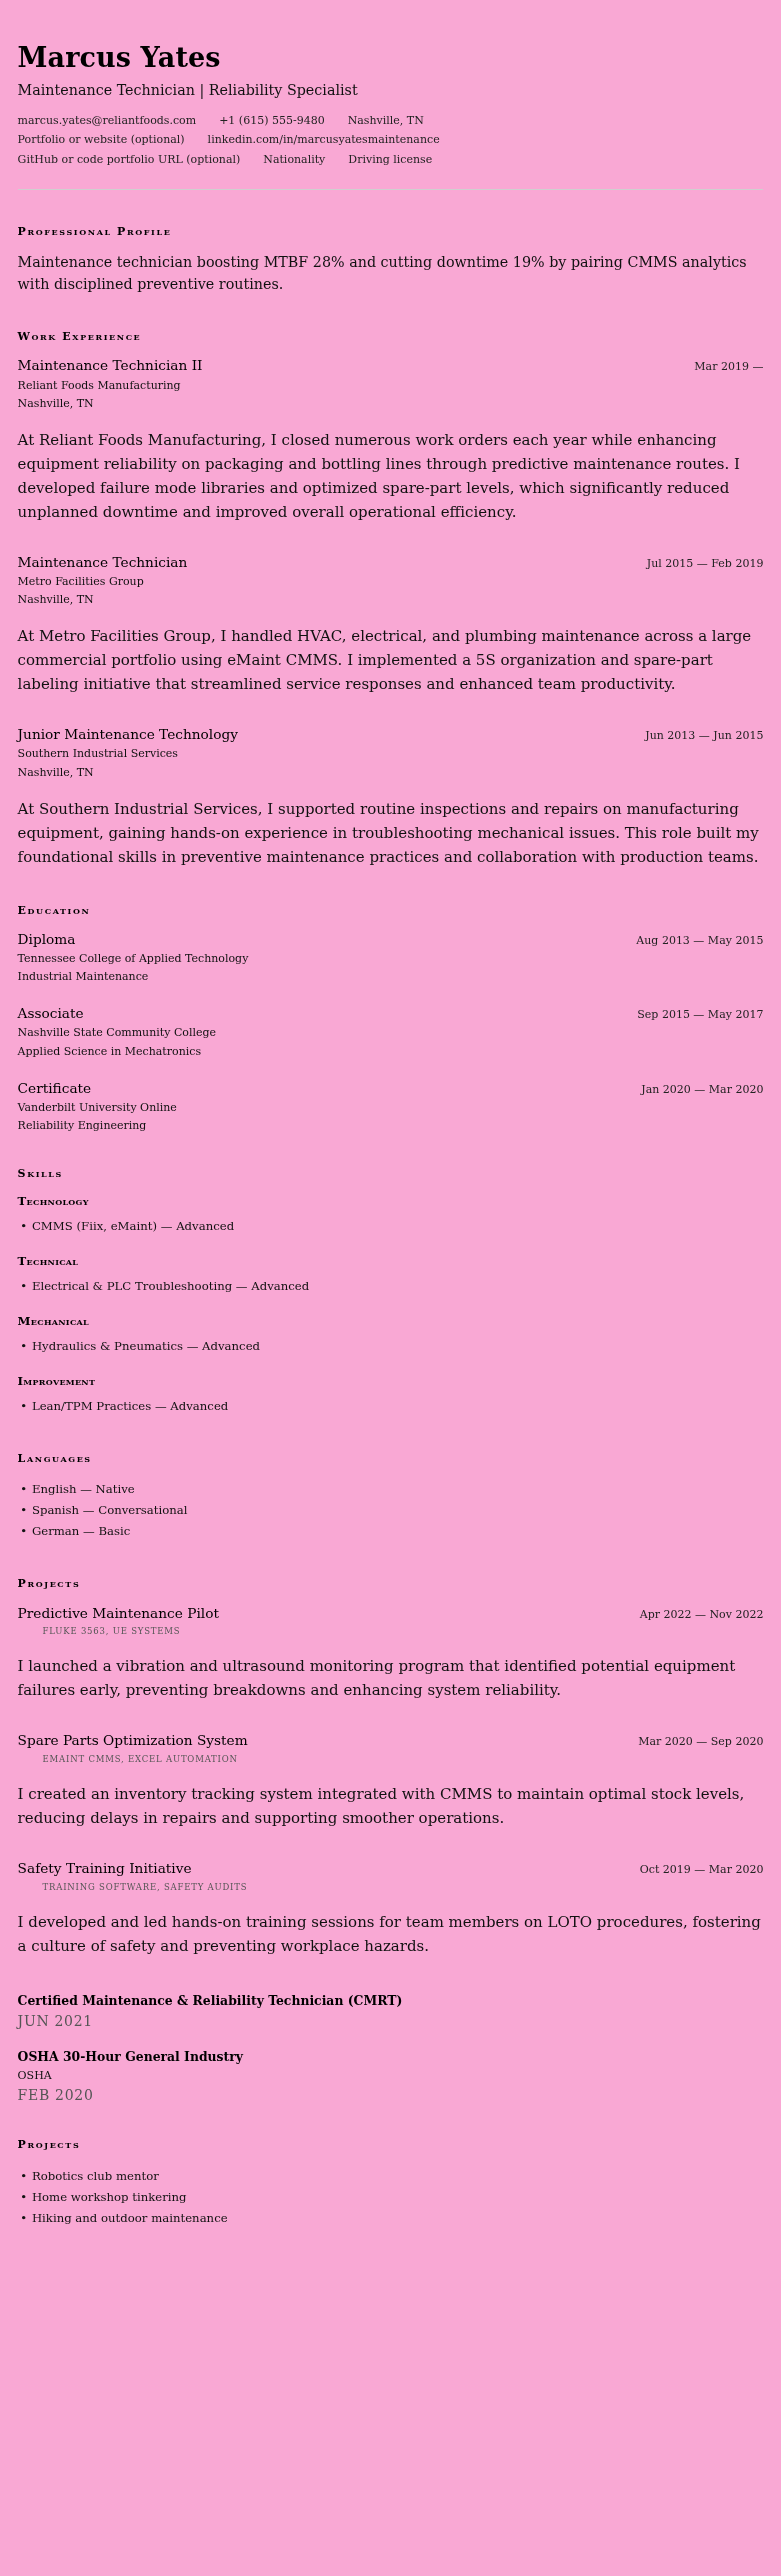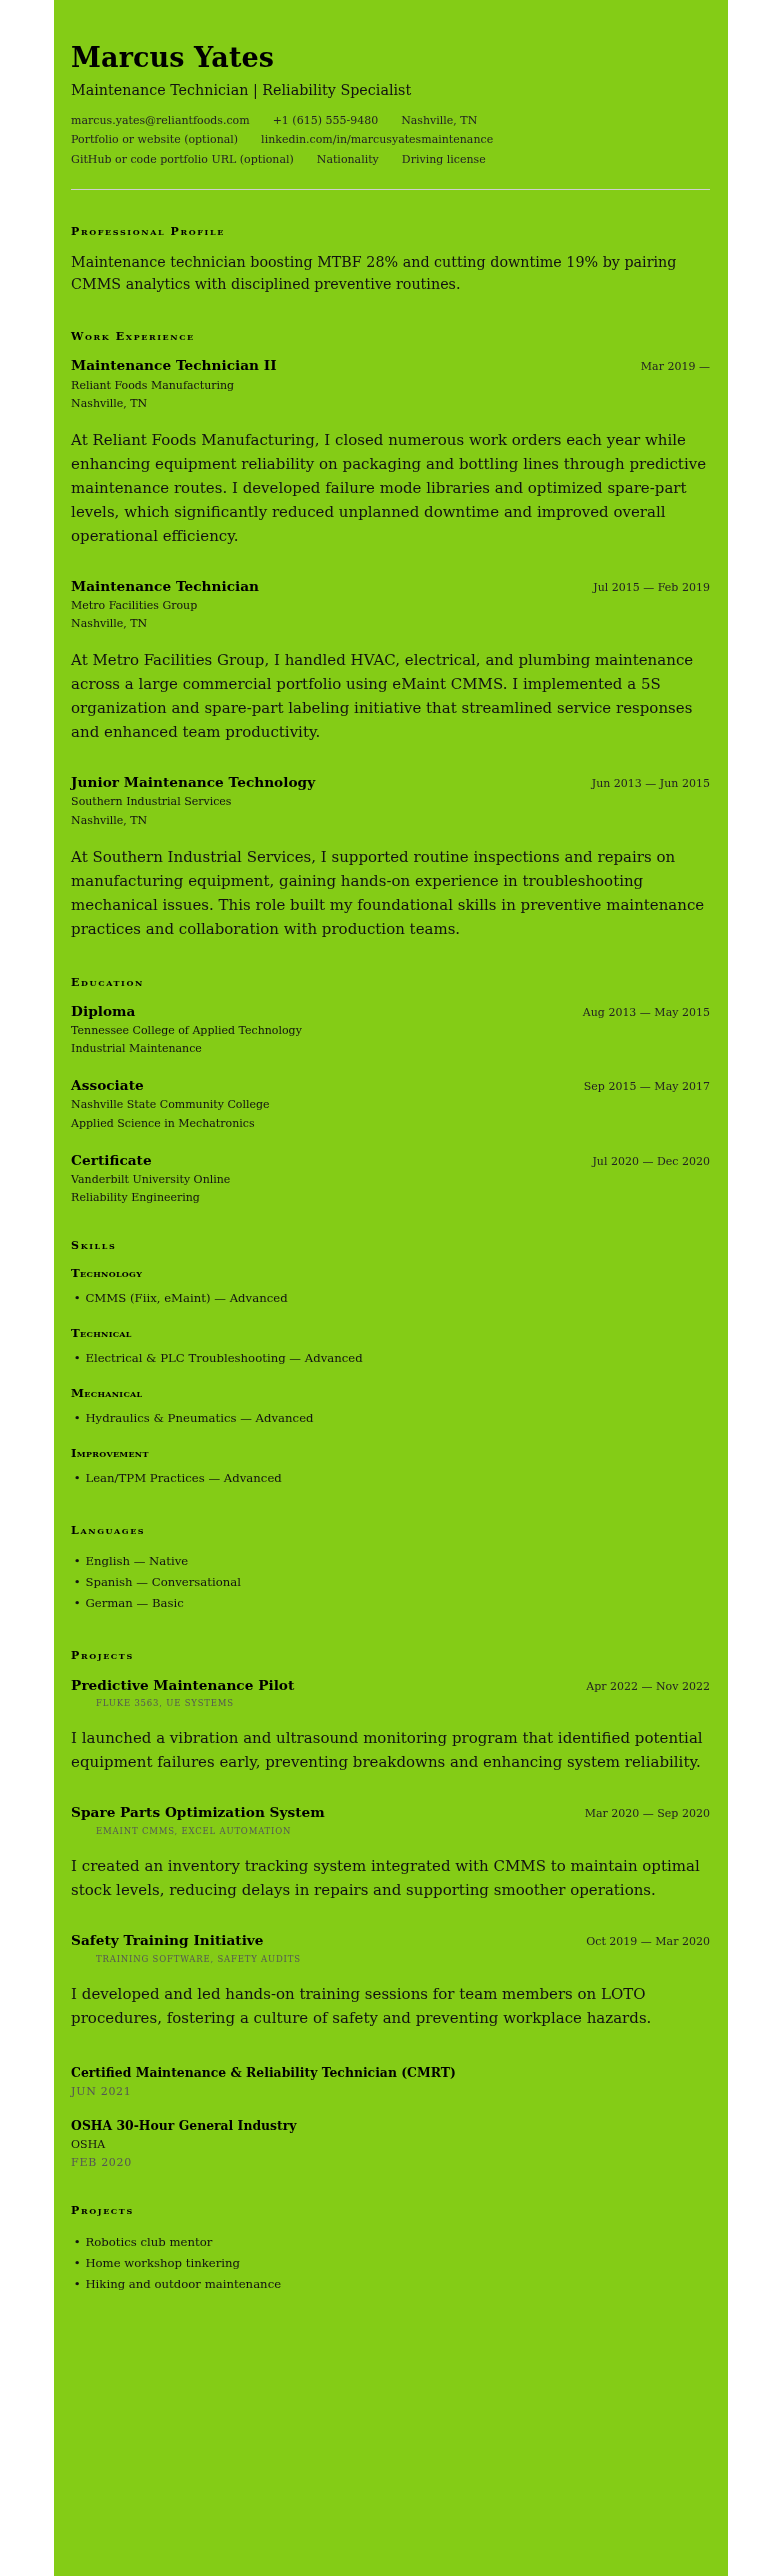--- a/index.html
+++ b/index.html
@@ -2,26 +2,26 @@
 <html style="font-size:10.4px"><head>
 <meta charset="utf-8">
 <style>
   html, body { margin: 0; padding: 0; }
   body {
     background: #ffffff;
     color: #111111;
     font-family: "DejaVu Serif", "Liberation Serif", serif;
   }
   .page {
-    width: 674px;
+    width: 781px;
     min-height: 2576px;
     margin: 0 auto;
     padding: 42px 17.6px 52px 17.6px;
     box-sizing: border-box;
-    background: #84cc16;
+    background: #f9a8d4;
   }
   h1, h2, h3, p, ul { margin: 0; padding: 0; }
 
   
   .name { font-size: 27px; font-weight: 700; color: #000; letter-spacing: 0.1px; }
   .subtitle { font-size: 14.3px; margin-top: 9px; color: #111; }
   .contact { margin-top: 15.6px; font-size: 11px; color: #222; }
   .contact-row { margin-top: 6.5px; }
   .contact-row span { margin-right: 19.5px; }
   .divider { border: none; border-top: 0.7px solid #cfcfcf; margin: 23.4px 0 0 0; }
@@ -32,42 +32,42 @@
     font-size: 11px; font-weight: 700; color: #000;
     font-variant: small-caps; letter-spacing: 1.6px;
     margin-bottom: 14.3px;
   }
   .profile-text { font-size: 14.3px; line-height: 1.5; color: #111; }
 
   
   .entry { margin-bottom: 30px; }
   .entry:last-child { margin-bottom: 0; }
   .entry-head { display: flex; justify-content: space-between; align-items: baseline; }
-  .entry-title { font-size: 13.7px; font-weight: 700; color: #000; }
+  .entry-title { font-size: 13.7px; font-weight: 400; color: #000; }
   .entry-date { font-size: 11px; color: #222; white-space: nowrap; margin-left: 15.6px; font-weight: 400; }
   .entry-meta { font-size: 11px; color: #111; margin-top: 5.2px; }
   .entry-desc { font-size: 15px; line-height: 1.6; color: #111; margin-top: 18px; }
   .edu-entry { margin-bottom: 22px; }
   .proj-tech { font-size: 8.5px; letter-spacing: 0.8px; color: #555; margin-top: 5.9px; padding-left: 25px; }
 
   
   .skill-group { margin-top: 17px; }
   .skill-group:first-of-type { margin-top: 0; }
   .skill-cat { font-size: 11.7px; font-weight: 700; font-variant: small-caps; letter-spacing: 0.3px; color: #000; margin-bottom: 7.8px; }
 
   
   .bullets { list-style: none; font-size: 11.7px; line-height: 1.8; color: #111; }
   .bullets li { padding-left: 14.3px; position: relative; }
   .bullets li::before { content: "\2022"; position: absolute; left: 2.6px; }
 
   
   .cert-entry { margin-bottom: 19.5px; }
   .cert-name { font-size: 12.4px; font-weight: 700; color: #000; }
   .cert-issuer { font-size: 11px; color: #111; margin-top: 5.2px; }
-  .cert-date { font-size: 11px; letter-spacing: 0.7px; color: #555; margin-top: 5.2px; }
+  .cert-date { font-size: 14px; letter-spacing: 0.7px; color: #555; margin-top: 5.2px; }
 </style>
 </head>
 <body>
 
 <div class="page">
 
   <header>
     <h1 class="name">Marcus Yates</h1>
     <div class="subtitle">Maintenance Technician | Reliability Specialist</div>
     <div class="contact">
@@ -146,21 +146,21 @@
         <h3 class="entry-title">Associate</h3>
         <span class="entry-date">Sep 2015 — May 2017</span>
       </div>
       <div class="entry-meta">Nashville State Community College</div>
       <div class="entry-meta">Applied Science in Mechatronics</div>
     </div>
 
     <div class="entry edu-entry">
       <div class="entry-head">
         <h3 class="entry-title">Certificate</h3>
-        <span class="entry-date">Jul 2020 — Dec 2020</span>
+        <span class="entry-date">Jan 2020 — Mar 2020</span>
       </div>
       <div class="entry-meta">Vanderbilt University Online</div>
       <div class="entry-meta">Reliability Engineering</div>
     </div>
   </section>
 
   <section class="section">
     <h2 class="sec-heading">Skills</h2>
 
     <div class="skill-group">

